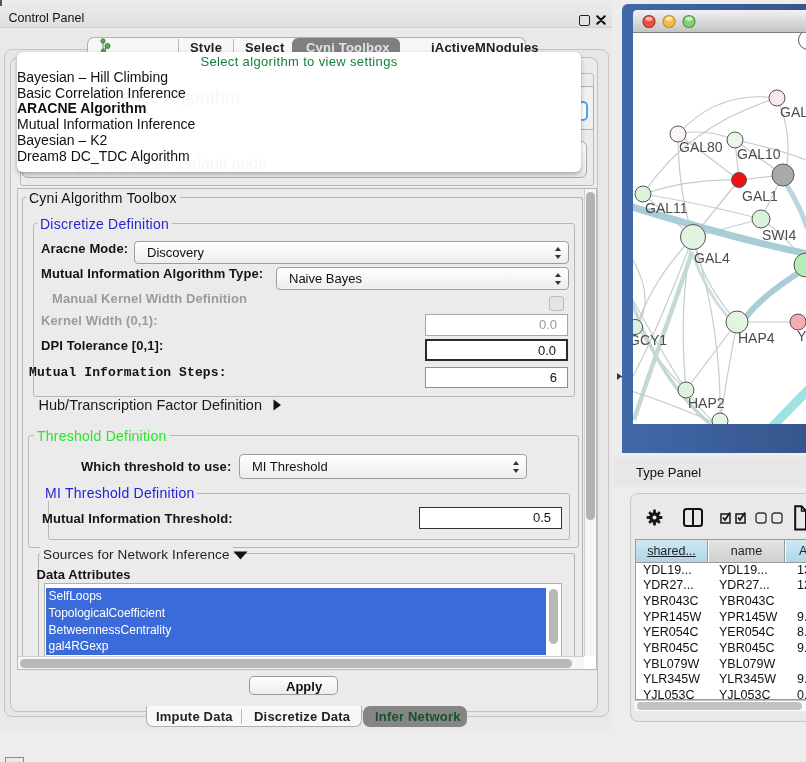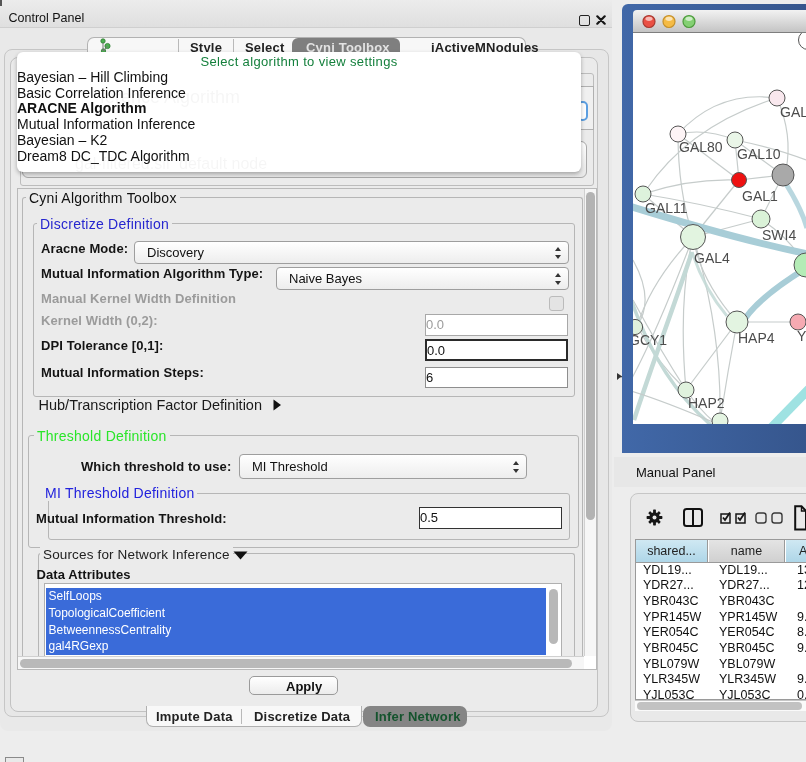--- a/index.html
+++ b/index.html
@@ -6,21 +6,21 @@
 .abs{position:absolute;}
 .lbl{position:absolute;font-size:13px;letter-spacing:0.1px;font-weight:bold;color:#141414;white-space:nowrap;}
 .dis{color:#9b9b9b;}
 .grp{position:absolute;border:1px solid #b6b6b6;border-radius:3px;}
 .gl{position:absolute;font-size:14px;letter-spacing:0.25px;background:#ebebeb;padding:0 3px;white-space:nowrap;}
 .combo{position:absolute;background:linear-gradient(#ffffff,#ededed);border:1px solid #9e9e9e;border-radius:4px;font-size:13px;color:#111;}
 .combo span{position:absolute;left:12px;top:47%;transform:translateY(-50%);white-space:nowrap;}
 .st{position:absolute;right:6px;top:50%;width:7px;height:12px;transform:translateY(-50%);}
 .st:before{content:"";position:absolute;left:0;top:0;border-left:3.5px solid transparent;border-right:3.5px solid transparent;border-bottom:4.5px solid #333;}
 .st:after{content:"";position:absolute;left:0;bottom:0;border-left:3.5px solid transparent;border-right:3.5px solid transparent;border-top:4.5px solid #333;}
-.fld{position:absolute;background:#fff;font-size:13px;color:#111;text-align:left;padding-right:4px;box-sizing:border-box;line-height:20px;}
+.fld{position:absolute;background:#fff;font-size:13px;color:#111;text-align:right;padding-right:10px;box-sizing:border-box;line-height:20px;}
 .tabtxt{font-size:13px;letter-spacing:0.2px;font-weight:bold;color:#222;}
 </style></head>
 <body>
 
 <div class="abs" style="left:0;top:4;width:612px;height:731px;background:#e9e9e9;border-radius:0 0 8px 8px;"></div>
 
 <div class="abs" style="left:0;top:4;width:612px;height:27px;background:linear-gradient(#ececec,#dfdfdf);border-bottom:1px solid #cfcfcf;"></div>
 <div class="abs" style="left:8.5px;top:11px;font-size:12.5px;color:#111;">Control Panel</div>
 <div class="abs" style="left:579px;top:14.5px;width:9px;height:9px;border:1.6px solid #222;border-radius:2px;"></div>
 <svg class="abs" style="left:596px;top:15px;" width="10" height="10" viewBox="0 0 10 10">
@@ -65,45 +65,45 @@
 <div class="lbl" style="left:41px;top:241px;">Aracne Mode:</div>
 <div class="combo" style="left:134px;top:241px;width:433px;height:21px;">
     <span>Discovery</span>
     <i class="st"></i>
   </div>
 <div class="lbl" style="left:41px;top:266px;">Mutual Information Algorithm Type:</div>
 <div class="combo" style="left:276px;top:267px;width:291px;height:21px;">
     <span>Naive Bayes</span>
     <i class="st"></i>
   </div>
-<div class="lbl dis" style="left:41px;top:291px;">Manual Kernel Width Definition</div>
+<div class="lbl dis" style="left:52px;top:291px;">Manual Kernel Width Definition</div>
 <div class="abs" style="left:549px;top:296px;width:15px;height:15px;background:#e4e4e4;border:1px solid #bbb;border-radius:3px;box-sizing:border-box;"></div>
-<div class="lbl dis" style="left:41px;top:313px;">Kernel Width (0,2):</div>
+<div class="lbl dis" style="left:41px;top:313px;">Kernel Width (0,1):</div>
 <div class="fld" style="left:425px;top:314px;width:143px;height:22px;border:1px solid #a8a8a8;color:#9b9b9b;">0.0</div>
 <div class="lbl" style="left:41px;top:338px;">DPI Tolerance [0,1]:</div>
 <div class="fld" style="left:425px;top:339px;width:143px;height:22px;border:2px solid #2a2a2a;">0.0</div>
-<div class="lbl" style="left:41px;top:365px;">Mutual Information Steps:</div>
+<div class="lbl" style="left:29px;top:365px;font-family:Liberation Mono, monospace;">Mutual Information Steps:</div>
 <div class="fld" style="left:425px;top:367px;width:143px;height:21px;border:1px solid #8e8e8e;">6</div>
 
 <div class="abs" style="left:38.5px;top:397px;font-size:14.5px;color:#1a1a1a;">Hub/Transcription Factor Definition</div>
 <svg class="abs" style="left:272px;top:399px;" width="10" height="12" viewBox="0 0 10 12">
     <path d="M1.5 0.5 L9 6 L1.5 11.5 Z" fill="#111"></path>
   </svg>
 
 <div class="grp" style="left:28px;top:435px;width:549px;height:111px;"></div>
 <div class="gl" style="left:34px;top:428px;color:#2ae52a;">Threshold Definition</div>
 <div class="lbl" style="left:81px;top:459px;">Which threshold to use:</div>
 <div class="combo" style="left:239px;top:454px;width:286px;height:23px;">
     <span>MI Threshold</span>
     <i class="st"></i>
   </div>
 
 <div class="grp" style="left:48px;top:493px;width:520px;height:45px;"></div>
 <div class="gl" style="left:42px;top:485px;color:#2222dd;">MI Threshold Definition</div>
-<div class="lbl" style="left:36px;top:511px;">Mutual Information Threshold:</div>
+<div class="lbl" style="left:42px;top:511px;">Mutual Information Threshold:</div>
 <div class="fld" style="left:419px;top:507px;width:143px;height:22px;border:1.5px solid #333;">0.5</div>
 
 <div class="grp" style="left:38px;top:553px;width:535px;height:115px;border-bottom:none;border-radius:3px 3px 0 0;"></div>
 <div class="gl" style="left:40px;top:547px;color:#222;font-size:13.5px;letter-spacing:0.15px;">Sources for Network Inference</div>
 <svg class="abs" style="left:233px;top:550.5px;" width="15" height="9" viewBox="0 0 15 9">
     <path d="M0.5 0.5 L14.5 0.5 L7.5 8.5 Z" fill="#111"></path>
   </svg>
 <div class="lbl" style="left:36.5px;top:567px;">Data Attributes</div>
 <div class="abs" style="left:44px;top:583px;width:518px;height:74px;background:#fff;border:1px solid #b0b0b0;box-sizing:border-box;"></div>
 <div class="abs" style="left:46px;top:587.5px;width:500px;height:67px;background:#3a6bd9;"></div>
@@ -222,21 +222,21 @@
 <text x="762" y="240">SWI4</text>
 <text x="694" y="263">GAL4</text>
 <text x="629" y="345">GCY1</text>
 <text x="738" y="343">HAP4</text>
 <text x="797" y="341">Y</text>
 <text x="688" y="408">HAP2</text>
 </g>
 </svg>
 
 <div class="abs" style="left:614px;top:457px;width:192px;height:30px;background:#e7e7e7;"></div>
-<div class="abs" style="left:636px;top:465px;font-size:13px;color:#111;">Manual Panel</div>
+<div class="abs" style="left:636px;top:465px;font-size:13px;color:#111;">Type Panel</div>
 <div class="abs" style="left:630px;top:493px;width:180px;height:229px;background:#e9e9e9;border:1px solid #c6c6c6;border-radius:8px 0 0 8px;box-sizing:border-box;"></div>
 
 <svg class="abs" style="left:646px;top:509px;" width="17" height="17" viewBox="0 0 17 17">
     <g fill="#161616">
       <circle cx="8.5" cy="8.5" r="5.2"></circle>
       <rect x="7.1" y="0.6" width="2.8" height="4" rx="0.6"></rect>
       <rect x="7.1" y="12.4" width="2.8" height="4" rx="0.6"></rect>
       <rect x="0.6" y="7.1" width="4" height="2.8" rx="0.6"></rect>
       <rect x="12.4" y="7.1" width="4" height="2.8" rx="0.6"></rect>
       <g transform="rotate(45 8.5 8.5)">
@@ -263,21 +263,21 @@
       <rect x="1" y="1" width="10" height="10" rx="2.5"></rect>
       <rect x="17" y="1" width="10" height="10" rx="2.5"></rect>
     </g>
   </svg>
 <svg class="abs" style="left:794px;top:505px;" width="13" height="26" viewBox="0 0 13 26">
     <path d="M1.2 1.2 L7.5 1.2 L12 6 L12 24.5 L1.2 24.5 Z" fill="none" stroke="#111" stroke-width="2"></path>
     <path d="M7.5 1.2 L7.5 6 L12 6" fill="none" stroke="#111" stroke-width="1.4"></path>
   </svg>
 
 <div class="abs" style="left:635px;top:539px;width:171px;height:161px;background:#fff;border:1px solid #9a9a9a;border-right:none;box-sizing:border-box;"></div>
-<div class="abs" style="left:636px;top:540px;width:72px;height:22px;background:linear-gradient(#cfe8f3,#aed6e8);border-right:1px solid #9a9a9a;box-sizing:border-box;text-align:center;font-size:12.5px;color:#222;line-height:22px;">shared...</div>
+<div class="abs" style="left:636px;top:540px;width:72px;height:22px;background:linear-gradient(#cfe8f3,#aed6e8);border-right:1px solid #9a9a9a;box-sizing:border-box;text-align:center;font-size:12.5px;color:#222;line-height:22px;text-decoration:underline;">shared...</div>
 <div class="abs" style="left:709px;top:540px;width:76px;height:22px;background:linear-gradient(#e4e4e4,#d0d0d0);border-right:1px solid #9a9a9a;box-sizing:border-box;text-align:center;font-size:12.5px;color:#222;line-height:22px;">name</div>
 <div class="abs" style="left:786px;top:540px;width:20px;height:22px;background:linear-gradient(#cfe8f3,#aed6e8);font-size:12.5px;color:#222;line-height:22px;padding-left:13px;box-sizing:border-box;">A</div>
 <div class="abs" style="left:636px;top:562px;width:170px;height:1px;background:#9a9a9a;"></div>
 <div class="abs" style="left:643px;top:562.5px;font-size:12.5px;color:#111;line-height:15.7px;">YDL19...<br>YDR27...<br>YBR043C<br>YPR145W<br>YER054C<br>YBR045C<br>YBL079W<br>YLR345W<br>YJL053C</div>
 <div class="abs" style="left:719px;top:562.5px;font-size:12.5px;color:#111;line-height:15.7px;">YDL19...<br>YDR27...<br>YBR043C<br>YPR145W<br>YER054C<br>YBR045C<br>YBL079W<br>YLR345W<br>YJL053C</div>
 <div class="abs" style="left:797px;top:562.5px;font-size:12.5px;color:#111;line-height:15.7px;">13<br>12<br><br>9.<br>8.<br>9.<br><br>9.<br>0.</div>
 
 <div class="abs" style="left:635px;top:700px;width:171px;height:11px;background:#fafafa;border-top:1px solid #c6c6c6;box-sizing:border-box;"></div>
 <div class="abs" style="left:637px;top:701.5px;width:165px;height:8px;background:#c2c2c2;border-radius:4px;"></div>
 

